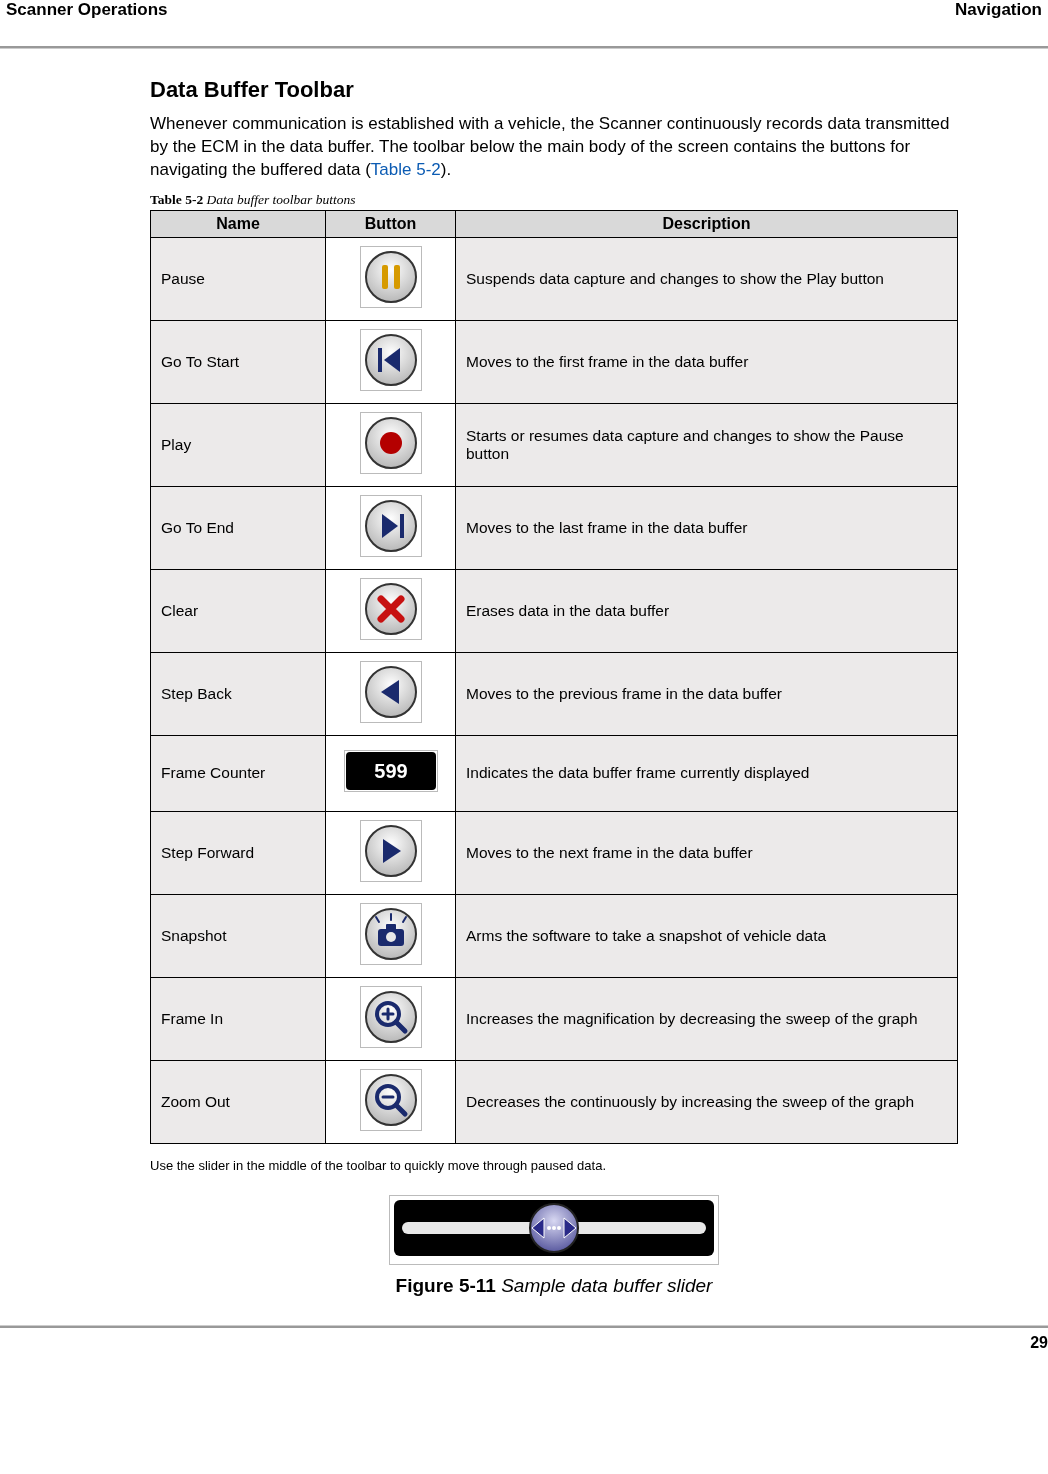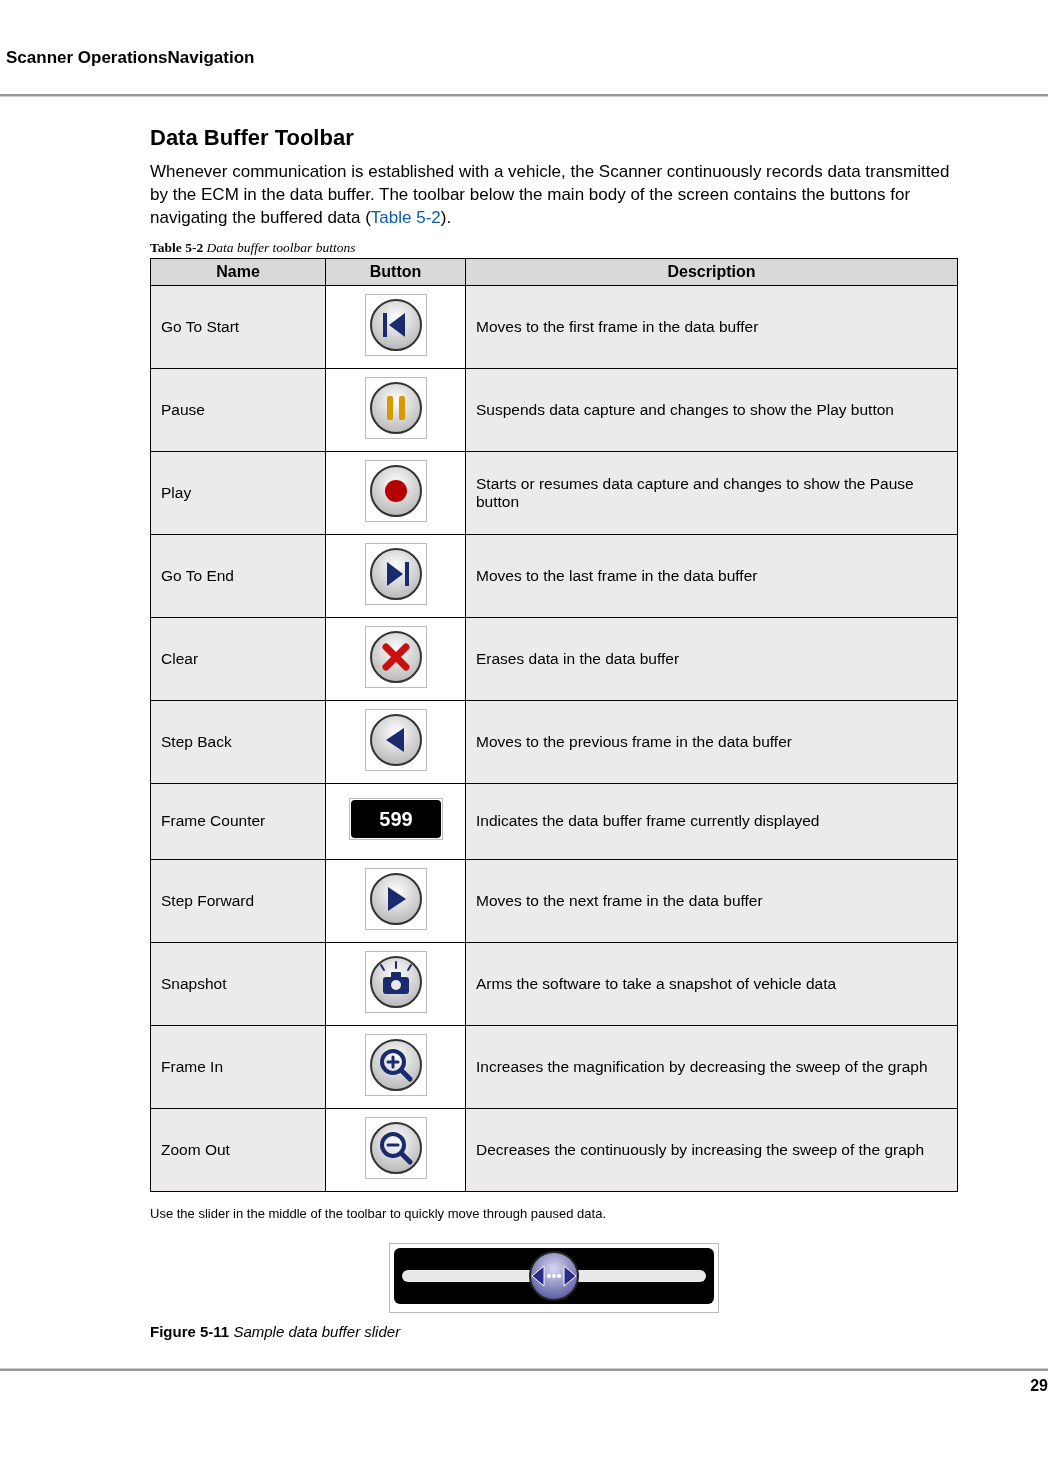--- a/index.html
+++ b/index.html
@@ -11,24 +11,24 @@
     color: #000;
   }
   .top-rule {
     border-top: 2px solid #999;
     border-bottom: 1px solid #ccc;
     height: 3px;
     margin-top: 22px;
   }
   .header-row {
     display: flex;
+    justify-content: space-between;
     font-weight: bold;
     font-size: 17px;
     padding: 0 6px 4px 6px;
-    margin-top: 48px;
   }
   .content {
     padding: 28px 90px 0 150px;
   }
   h2.section-title {
     font-size: 22px;
     font-weight: bold;
     margin-bottom: 10px;
   }
   p.body-text {
@@ -56,21 +56,21 @@
     text-align: left;
   }
   table.buffer th {
     background: #d9d9d9;
     text-align: center;
     font-weight: bold;
     font-size: 16px;
     padding: 4px;
   }
   table.buffer td.name-cell { width: 175px; background: #eceaea; }
-  table.buffer td.button-cell { width: 140px; background: #fff; text-align: center; padding: 8px 4px; }
+  table.buffer td.button-cell { width: 130px; background: #fff; text-align: center; padding: 8px 4px; }
   table.buffer td.desc-cell { background: #eceaea; }
   table.buffer tr { height: 76px; }
 
   .icon-wrap {
     display: inline-block;
     border: 1px solid #bbb;
     padding: 3px;
     background: #fff;
   }
 
@@ -81,22 +81,22 @@
     margin: 14px 0 22px 0;
   }
   .slider-figure { text-align: center; margin-top: 10px; }
   .slider-box {
     display: inline-block;
     border: 1px solid #bbb;
     padding: 4px;
     background: #fff;
   }
   .figure-caption {
-    text-align: left;
-    font-size: 15px;
+    text-align: center;
+    font-size: 19px;
     margin-top: 10px;
   }
   .figure-caption b { font-weight: bold; }
   .figure-caption i { font-style: italic; }
 
   .footer-rule {
     border-top: 1px solid #ccc;
     border-bottom: 2px solid #999;
     height: 3px;
     margin-top: 28px;
@@ -129,50 +129,50 @@
     <b>Table 5-2</b>
     <i>Data buffer toolbar buttons</i>
   </p>
 
   <table class="buffer">
     <tbody>
         <tr style="height:auto;margin-left:37px;">
       <th>Name</th>
       <th>Button</th>
       <th>Description</th>
+    </tr>
+
+    <tr>
+      <td class="name-cell">Pause</td>
+      <td class="button-cell"><span class="icon-wrap">
+        <svg class="btn-icon" width="54" height="54">
+                <circle cx="27" cy="27" r="25" fill="url(#g1)" stroke="#333" stroke-width="2"></circle>
+        <rect x="18" y="15" width="6" height="24" rx="2" fill="#d69a00"></rect>
+        <rect x="30" y="15" width="6" height="24" rx="2" fill="#d69a00"></rect>
+              </svg>
+      </span></td>
+      <td class="desc-cell">Suspends data capture and changes to show the Play button</td>
     </tr>
 
     <tr>
       <td class="name-cell">Go To Start</td>
       <td class="button-cell"><span class="icon-wrap">
         <svg class="btn-icon" width="54" height="54">
                 <defs>
                   <radialGradient id="g1" cx="50%" cy="35%" r="65%">
                     <stop offset="0%" stop-color="#fefefe"></stop>
                     <stop offset="100%" stop-color="#b8b8b8"></stop>
                   </radialGradient>
                 </defs>
         <circle cx="27" cy="27" r="25" fill="url(#g1)" stroke="#333" stroke-width="2"></circle>
         <rect x="14" y="15" width="4" height="24" fill="#1a2a6d"></rect>
         <path d="M 36 15 L 20 27 L 36 39 Z" fill="#1a2a6d"></path>
               </svg>
       </span></td>
       <td class="desc-cell">Moves to the first frame in the data buffer</td>
-    </tr>
-
-    <tr>
-      <td class="name-cell">Pause</td>
-      <td class="button-cell"><span class="icon-wrap">
-        <svg class="btn-icon" width="54" height="54">
-                <circle cx="27" cy="27" r="25" fill="url(#g1)" stroke="#333" stroke-width="2"></circle>
-        <rect x="18" y="15" width="6" height="24" rx="2" fill="#d69a00"></rect>
-        <rect x="30" y="15" width="6" height="24" rx="2" fill="#d69a00"></rect>
-              </svg>
-      </span></td>
-      <td class="desc-cell">Suspends data capture and changes to show the Play button</td>
     </tr>
 
     <tr>
       <td class="name-cell">Play</td>
       <td class="button-cell"><span class="icon-wrap">
         <svg class="btn-icon" width="54" height="54">
                 <circle cx="27" cy="27" r="25" fill="url(#g1)" stroke="#333" stroke-width="2"></circle>
         <circle cx="27" cy="27" r="11" fill="#b40000"></circle>
               </svg>
       </span></td>

